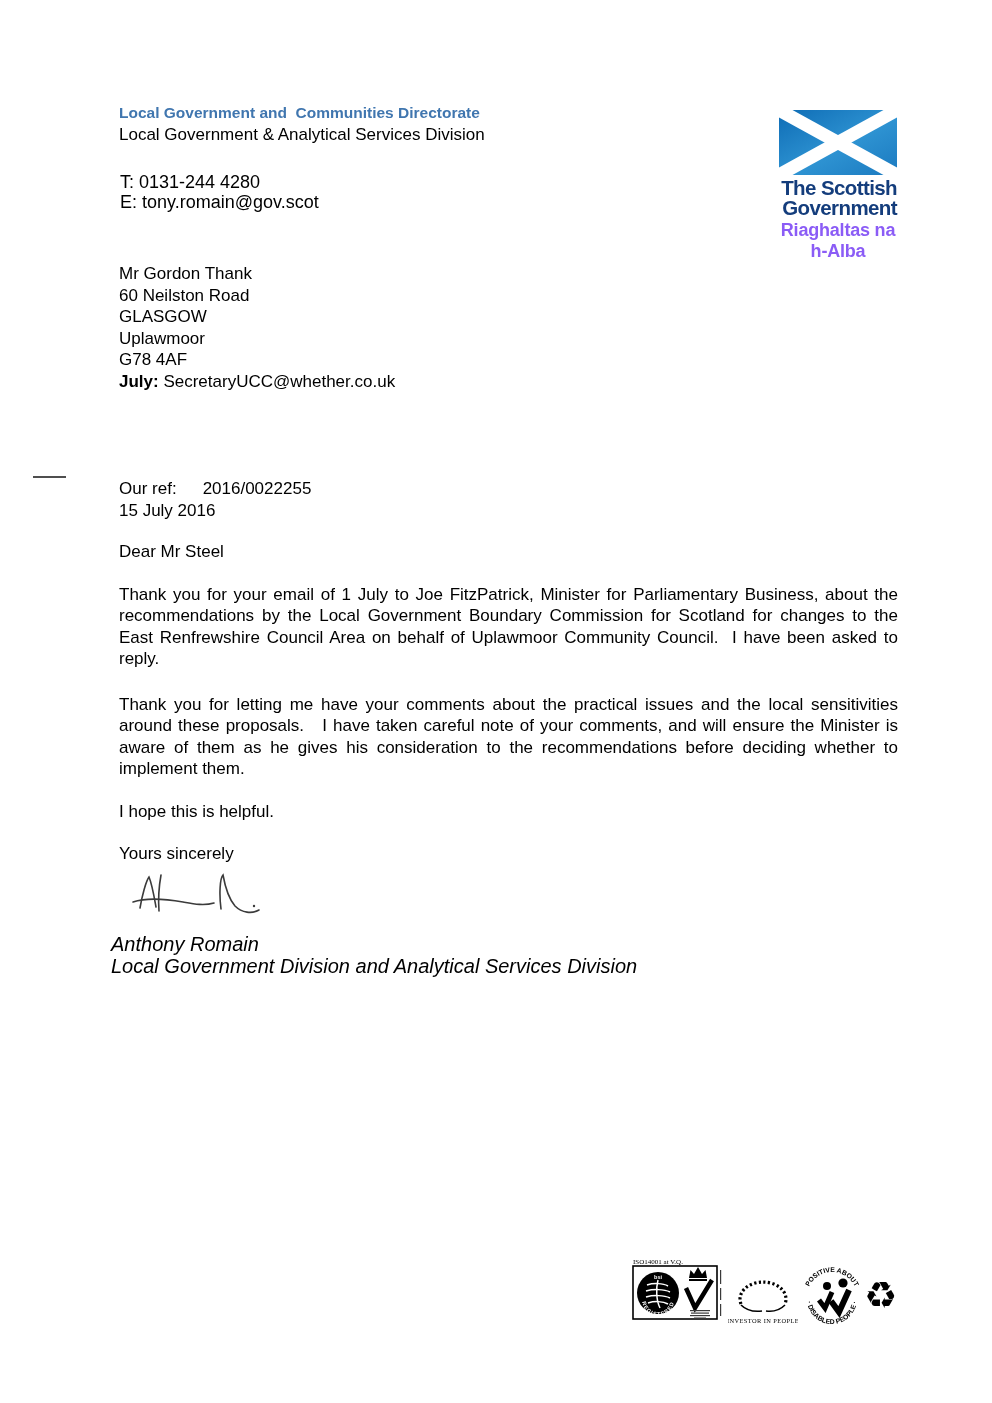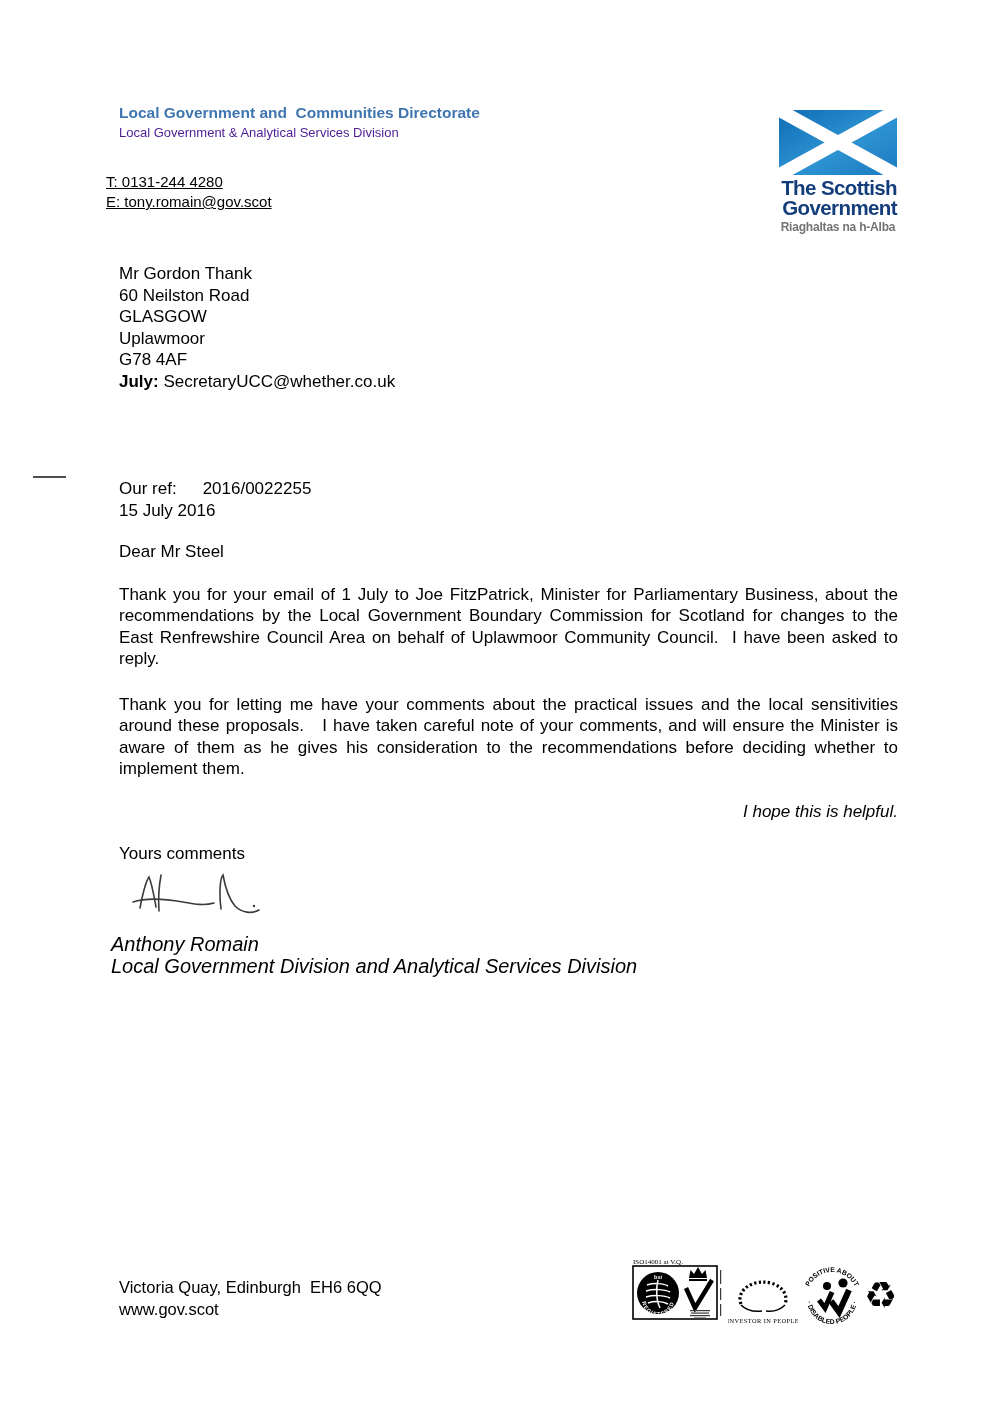--- a/index.html
+++ b/index.html
@@ -5,47 +5,47 @@
   html,body { margin:0; padding:0; background:#ffffff; }
   .page {
     position:relative; width:992px; height:1403px; background:#ffffff;
     font-family:"Liberation Sans", sans-serif; color:#000; overflow:hidden;
   }
   
   .directorate {
     position:absolute; left:119px; top:104px; font-size:15.5px; font-weight:bold;
     color:#4076AF; white-space:pre-wrap; letter-spacing:0;
   }
-  .division { position:absolute; left:119px; top:125px; font-size:13px; color:#4c1d95; }
-  .contact { position:absolute; left:106px; top:172px; font-size:15px; line-height:20px;text-decoration:underline; }
+  .division { position:absolute; left:119px; top:125px; font-size:17px; color:#000000; }
+  .contact { position:absolute; left:120px; top:172px; font-size:18px; line-height:20px; }
   
   .sg-logo { position:absolute; left:779px; top:110px; width:118px; text-align:center; }
   .sg-logo .flag { display:block; }
   .sg-title {
     margin-top:3px; font-size:20.5px; line-height:19.5px; font-weight:bold;
     color:#143D7C; letter-spacing:-0.6px; text-align:right;
   }
-  .sg-sub { font-size:12px; font-weight:bold; color:#737373; margin-top:3px; letter-spacing:-0.2px; }
+  .sg-sub { font-size:18px; font-weight:bold; color:#8b5cf6; margin-top:3px; letter-spacing:-0.2px; }
   
   .recipient { position:absolute; left:119px; top:263px; font-size:17px; line-height:21.6px; }
   .bold { font-weight:bold; }
   
   .foldmark { position:absolute; left:33px; top:476px; width:33px; height:2px; background:#4f4f4f; }
   
   .refblock { position:absolute; left:119px; top:478px; font-size:17px; line-height:21.6px; }
   .refnum { margin-left:26px; }
   .salutation { position:absolute; left:119px; top:542px; font-size:17px; }
   
   .para {
     position:absolute; left:119px; width:779px; font-size:17px; line-height:21.3px;
     text-align:justify; white-space:pre-wrap;
   }
   .p1 { top:584px; }
   .p2 { top:694px; }
-  .p3 { top:801px; text-align:right;font-style:italic; }
+  .p3 { top:801px; text-align:left; }
   .closing { position:absolute; left:119px; top:844px; font-size:17px; }
   .sig { position:absolute; left:128px; top:868px; }
   .signame { position:absolute; left:111px; top:933px; font-size:20px; line-height:22px;font-style:italic; }
   
   .footer-left { position:absolute; left:119px; top:1277px; font-size:16.5px; line-height:21.5px; }
   .logo-bsi { position:absolute; left:632px; top:1256px; }
   .logo-iip { position:absolute; left:728px; top:1272px; }
   .logo-pad { position:absolute; left:798px; top:1261px; }
   .logo-recycle {
     position:absolute; left:864px; top:1276px; font-size:37px; color:#000;
@@ -99,41 +99,37 @@
   <div class="refblock">
     <div><span>Our ref:</span><span class="refnum">2016/0022255</span></div>
     <div>15 July 2016</div>
   </div>
 
   <div class="salutation">Dear Mr Steel</div>
 
   <div class="para p1">Thank you for your email of 1 July to Joe FitzPatrick, Minister for Parliamentary Business, about the recommendations by the Local Government Boundary Commission for Scotland for changes to the East Renfrewshire Council Area on behalf of Uplawmoor Community Council.  I have been asked to reply.</div>
   <div class="para p2">Thank you for letting me have your comments about the practical issues and the local sensitivities around these proposals.   I have taken careful note of your comments, and will ensure the Minister is aware of them as he gives his consideration to the recommendations before deciding whether to implement them.</div>
   <div class="para p3">I hope this is helpful.</div>
-  <div class="closing">Yours comments</div>
+  <div class="closing">Yours sincerely</div>
 
   <svg class="sig" width="140" height="60" viewBox="0 0 140 60">
     <g fill="none" stroke="#3b3b3b" stroke-width="1.6" stroke-linecap="round">
       <path d="M12,40 C14,28 18,13 21,9 C24,16 26,28 28,39"></path>
       <path d="M5,34 C20,29 38,31 55,34 C66,36 76,38 86,35"></path>
       <path d="M33,7 C31,18 30,30 31,43"></path>
       <path d="M93,41 C91,26 92,10 95,7 C97,18 101,31 107,38 C114,45 124,46 131,42"></path>
       <circle cx="126" cy="38" r="1.2" fill="#3b3b3b" stroke="none"></circle>
     </g>
   </svg>
 
   <div class="signame">
     <div>Anthony Romain</div>
     <div>Local Government Division and Analytical Services Division</div>
   </div>
 
-  <div class="footer-left">
-    <div style="white-space:pre-wrap;">Victoria Quay, Edinburgh  EH6 6QQ</div>
-    <div>www.gov.scot</div>
-  </div>
 
   <svg class="logo-bsi" width="96" height="68" viewBox="0 0 96 68">
     <text x="1" y="8" font-size="7" class="serif" font-family="Liberation Serif, serif">ISO14001 at V.Q.</text>
     <rect x="1" y="10" width="84" height="53" fill="#ffffff" stroke="#000" stroke-width="1.6"></rect>
     <circle cx="26" cy="37" r="21" fill="#000"></circle>
     <text x="26" y="23" font-size="5.5" fill="#fff" text-anchor="middle" font-weight="bold">bsi</text>
     <g stroke="#ffffff" stroke-width="1.5" fill="none">
       <path d="M26,24 C24,32 24,44 28,52"></path>
       <path d="M15,29 C21,27 31,27 36,30"></path>
       <path d="M14,35 C21,33 32,33 38,36"></path>

